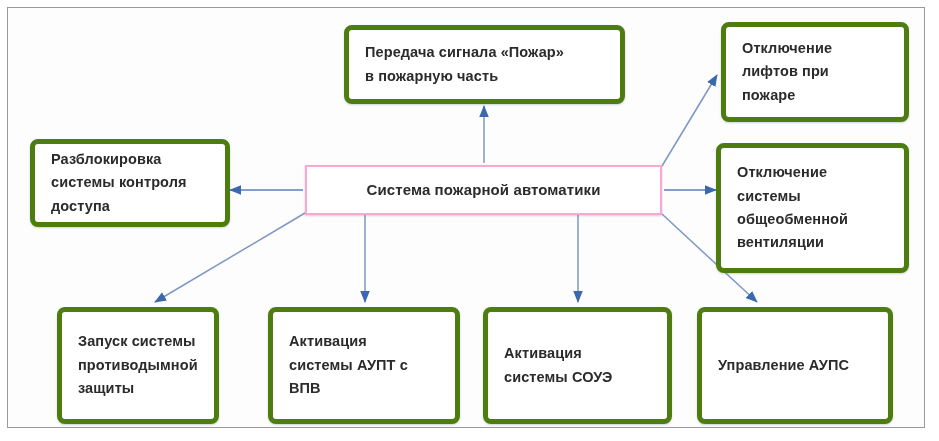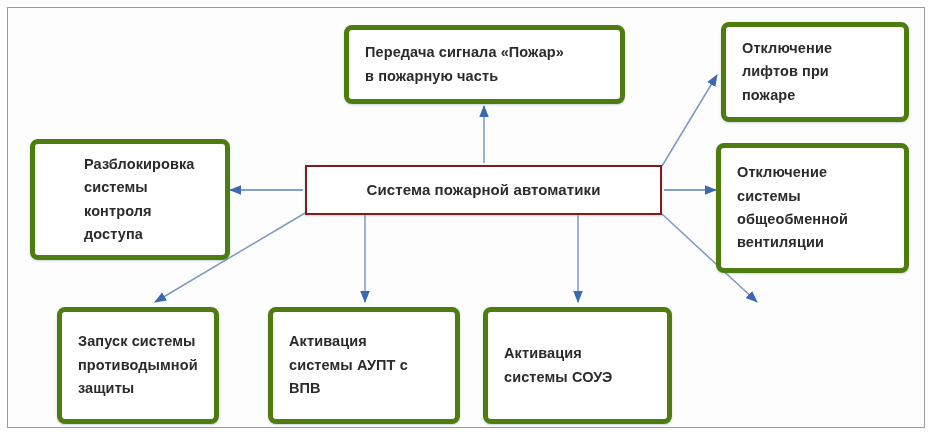--- a/index.html
+++ b/index.html
@@ -28,21 +28,21 @@
     background:#ffffff;
     border:5px solid #4d7c0f;
     border-radius:8px;
     display:flex;
     flex-direction:column;
     justify-content:center;
     box-shadow:0 1px 2px rgba(90,110,150,.30);
   }
   .node.center{
     border-radius:0;
-    border:2px solid #7f1d1d;
+    border:2px solid #f9a8d4;
     align-items:center;
     text-align:center;
   }
   .node .txt{
     color:#2b2b2b;
     font-size:14.5px;
     font-weight:700;
     line-height:1.62;
     padding:0 16px;
     letter-spacing:.1px;
@@ -94,21 +94,21 @@
 пожаре</div>
   </div>
 
   <div class="node" style="left:716px;top:143px;width:193px;height:130px;">
     <div class="txt">Отключение
 системы
 общеобменной
 вентиляции</div>
   </div>
 
-  <div class="node" style="left:30px;top:139px;width:200px;height:121px;padding-left:33px;">
+  <div class="node" style="left:30px;top:139px;width:200px;height:88px;">
     <div class="txt">Разблокировка
 системы контроля
 доступа</div>
   </div>
 
   <div class="node" style="left:57px;top:307px;width:162px;height:117px;">
     <div class="txt">Запуск системы
 противодымной
 защиты</div>
   </div>
@@ -117,14 +117,17 @@
     <div class="txt">Активация
 системы АУПТ с
 ВПВ</div>
   </div>
 
   <div class="node" style="left:483px;top:307px;width:189px;height:117px;">
     <div class="txt">Активация
 системы СОУЭ</div>
   </div>
 
+  <div class="node" style="left:697px;top:307px;width:196px;height:117px;">
+    <div class="txt">Управление АУПС</div>
+  </div>
 
 </div>
 
 </body></html>

